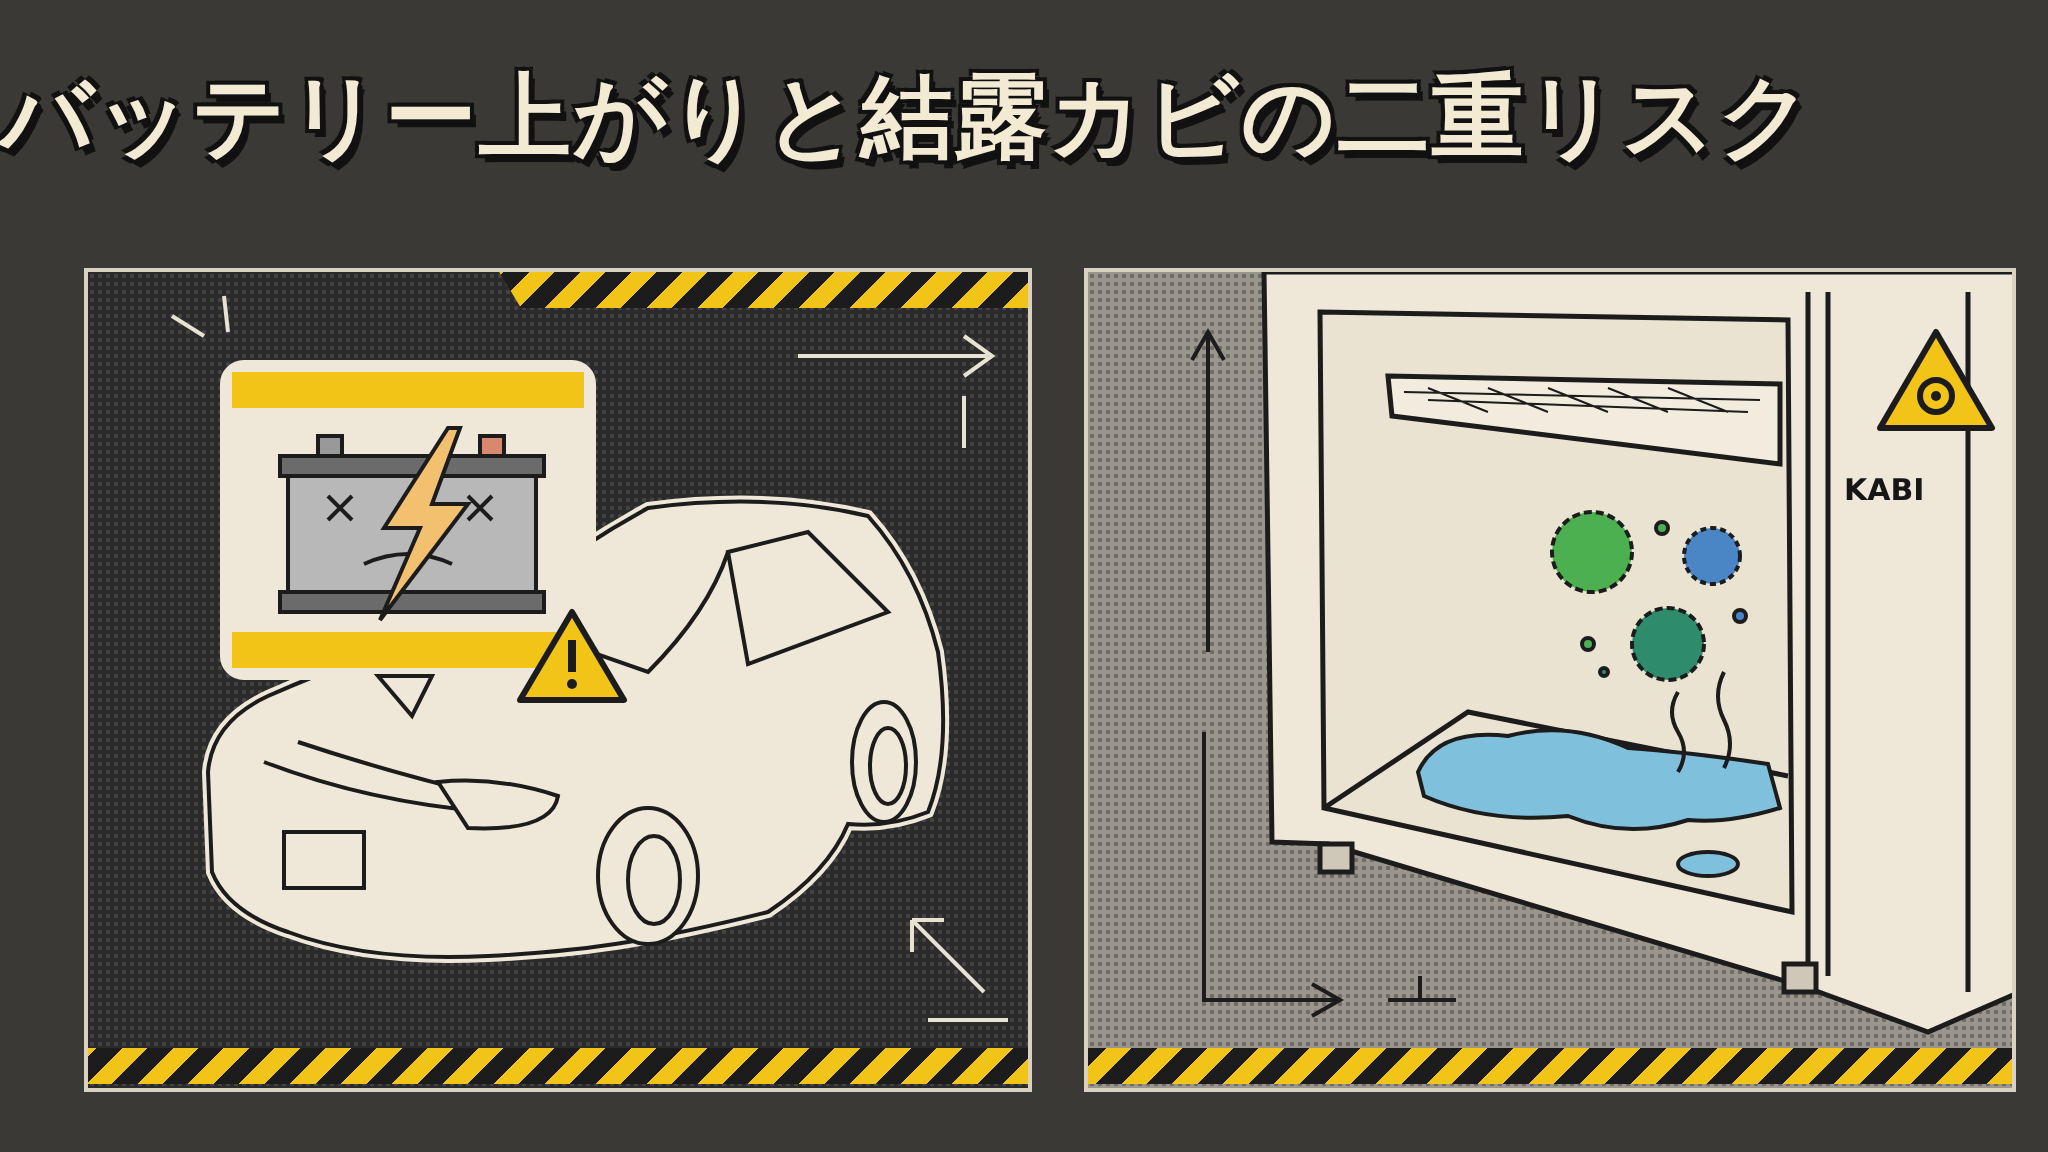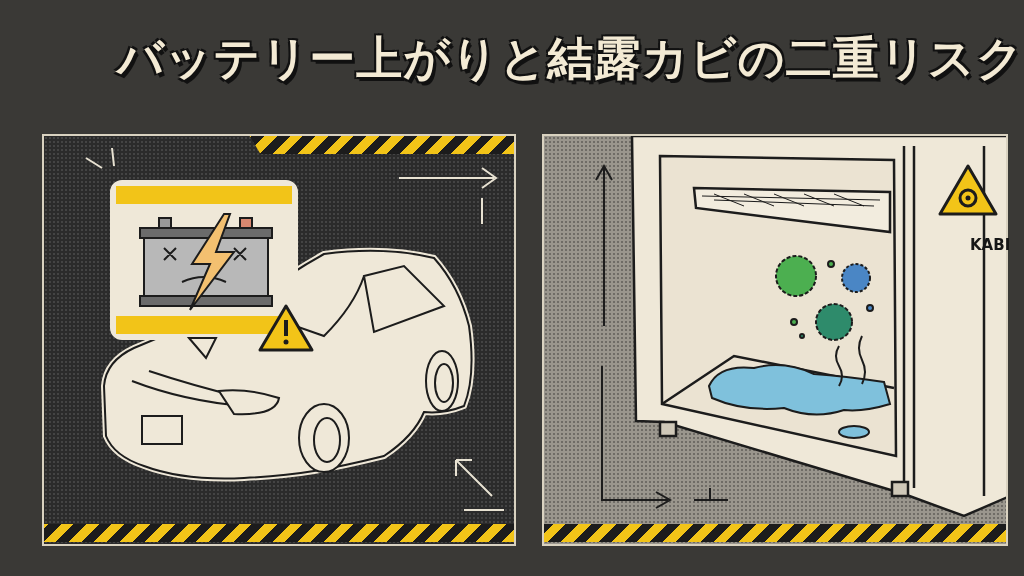--- a/index.html
+++ b/index.html
@@ -1,28 +1,28 @@
 <!DOCTYPE html>
 <html><head>
 <meta charset="utf-8">
 <style>
   html,body{margin:0;padding:0;}
   body{width:1024px;height:576px;background:#3a3936;position:relative;overflow:hidden;font-family:"DejaVu Sans",sans-serif;}
-  .title{position:absolute;left:0;top:28px;width:1024px;text-align:right;font-size:46px;font-weight:bold;color:#f3ead4;letter-spacing:1px;
+  .title{position:absolute;left:0;top:28px;width:1024px;text-align:left;font-size:46px;font-weight:bold;color:#f3ead4;letter-spacing:1px;
     text-shadow:2px 2px 0 #111,-2px -2px 0 #111,2px -2px 0 #111,-2px 2px 0 #111,3px 4px 0 #111;}
   .panel{position:absolute;border:2px solid #d9d2c0;box-sizing:border-box;overflow:hidden;}
   .p1{left:42px;top:134px;width:474px;height:412px;background:#2b2b2b;
     background-image:radial-gradient(#444 1px,transparent 1.2px);background-size:4px 4px;}
   .p2{left:542px;top:134px;width:466px;height:412px;background:#9a968d;
     background-image:radial-gradient(#6f6c66 1px,transparent 1.3px);background-size:4px 4px;}
   .hz{background:repeating-linear-gradient(-45deg,#f2c418 0 9px,#1c1c1c 9px 18px);}
   .strip-bottom{position:absolute;left:0;bottom:2px;width:100%;height:18px;}
   .strip-top{position:absolute;right:0;top:0;height:18px;width:58%;clip-path:polygon(3% 0,100% 0,100% 100%,7% 100%);}
   svg{position:absolute;left:0;top:0;}
-  .kabi{position:absolute;left:922px;top:236px;font-weight:bold;font-size:15px;color:#161616;margin-left:48px;}
+  .kabi{position:absolute;left:922px;top:236px;font-weight:bold;font-size:15px;color:#161616;}
 </style>
 </head>
 <body>
 
 <div class="title">バッテリー上がりと結露カビの二重リスク</div>
 
 <div class="panel p1">
   <div class="hz strip-top"></div>
   <div class="hz strip-bottom"></div>
   <svg width="474" height="412" viewBox="0 0 474 412">

